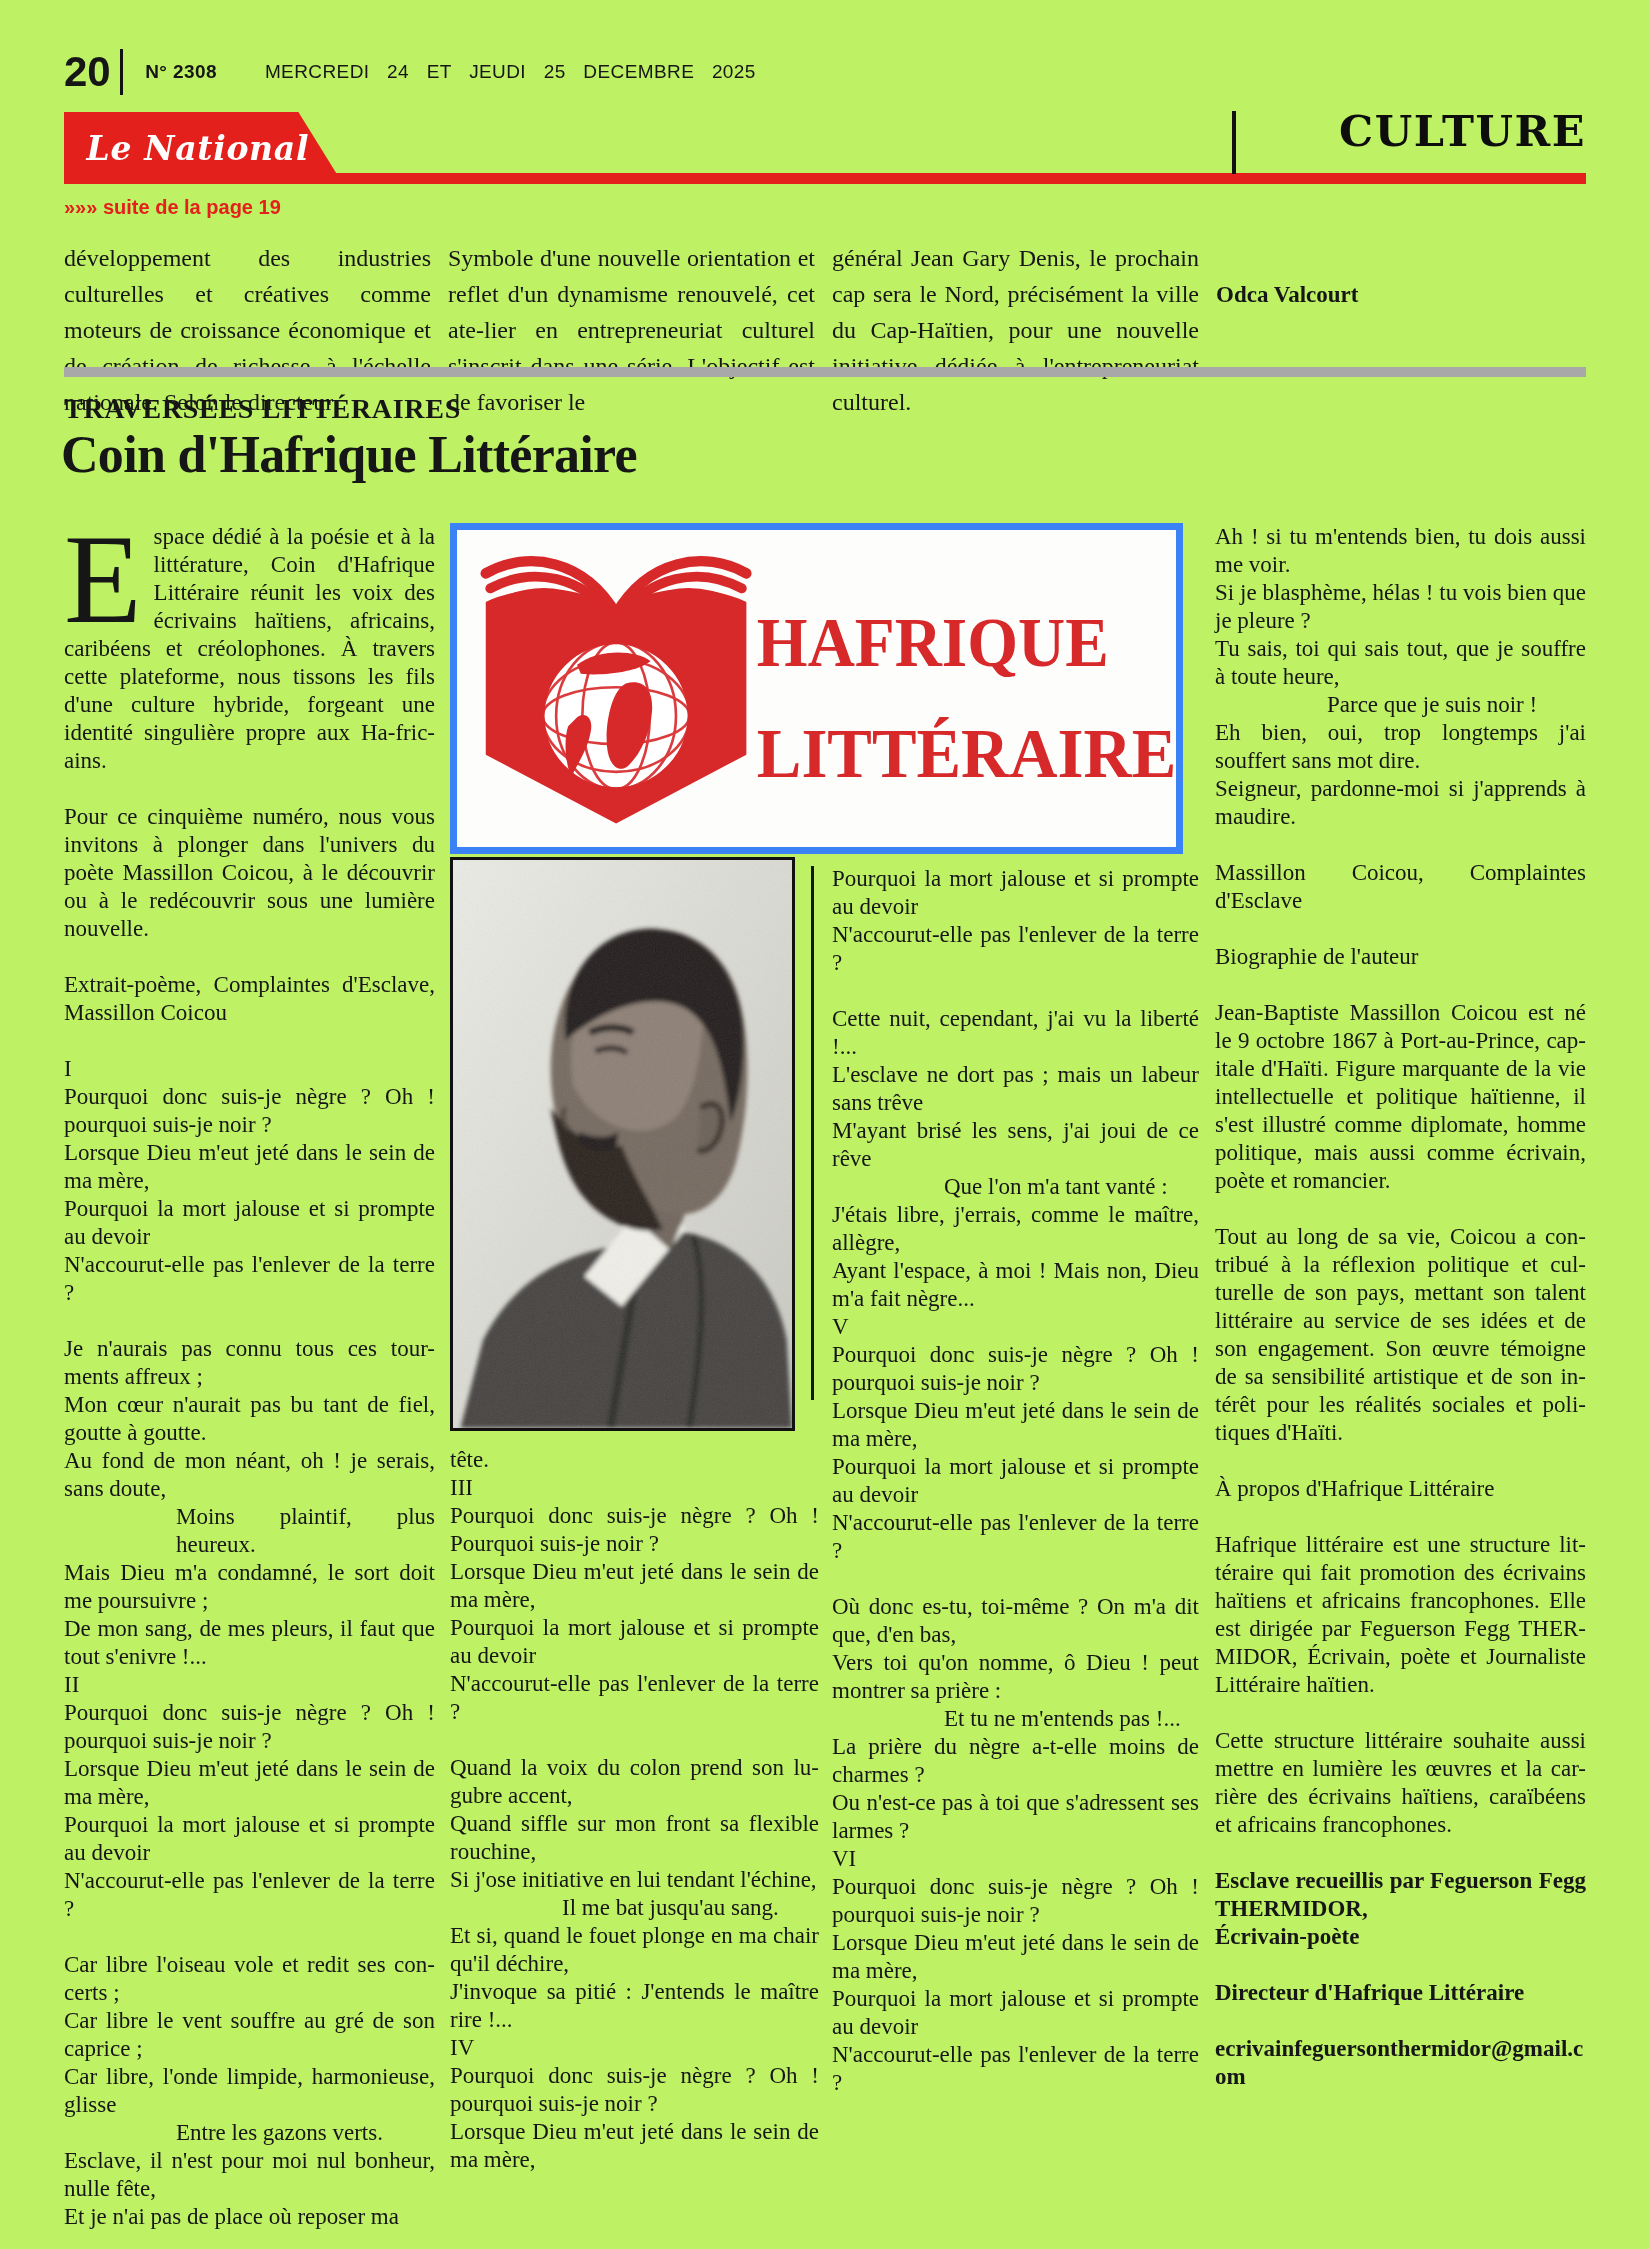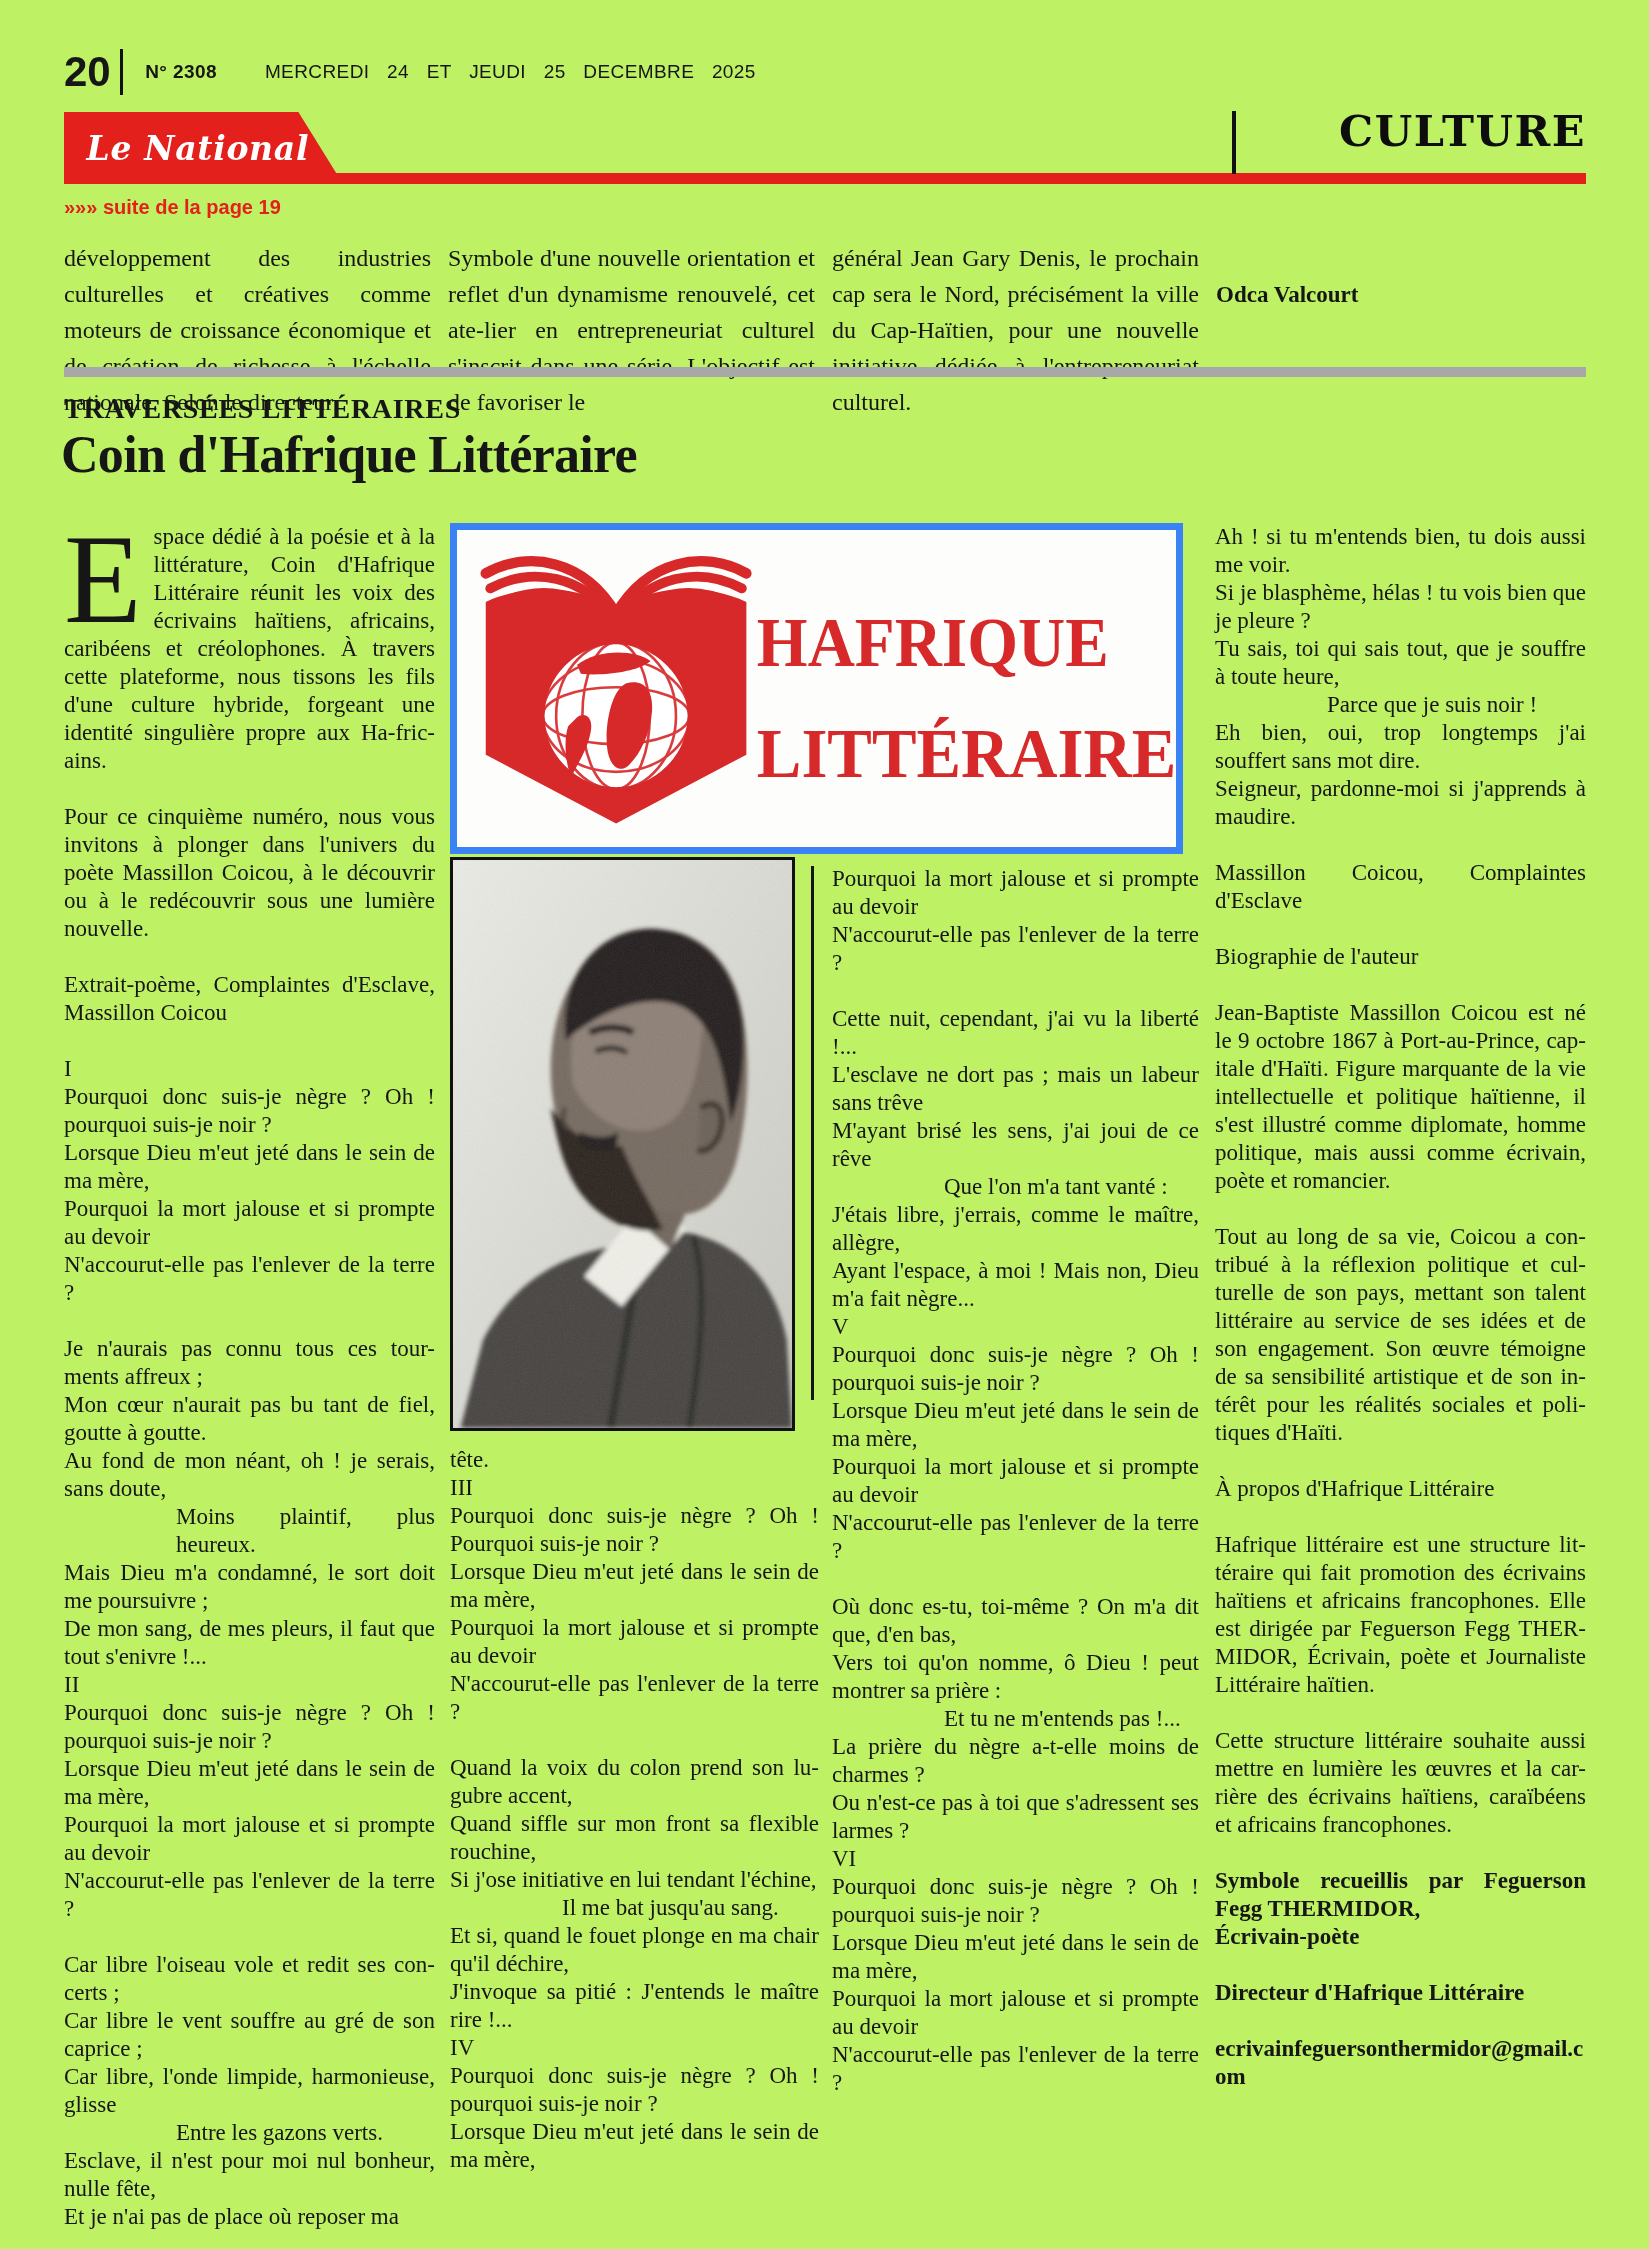--- a/index.html
+++ b/index.html
@@ -249,21 +249,21 @@
       <div class="para">Jean-Baptiste Massillon Coicou est né le 9 octobre 1867 à Port-au-Prince, cap-itale d'Haïti. Figure marquante de la vie intellectuelle et politique haïtienne, il s'est illustré comme diplomate, homme politique, mais aussi comme écrivain, poète et romancier.</div>
       <div class="gap"></div>
       <div class="para">Tout au long de sa vie, Coicou a con-tribué à la réflexion politique et cul-turelle de son pays, mettant son talent littéraire au service de ses idées et de son engagement. Son œuvre témoigne de sa sensibilité artistique et de son in-térêt pour les réalités sociales et poli-tiques d'Haïti.</div>
       <div class="gap"></div>
       <div class="line line">À propos d'Hafrique Littéraire</div>
       <div class="gap"></div>
       <div class="para">Hafrique littéraire est une structure lit-téraire qui fait promotion des écrivains haïtiens et africains francophones. Elle est dirigée par Feguerson Fegg THER-MIDOR, Écrivain, poète et Journaliste Littéraire haïtien.</div>
       <div class="gap"></div>
       <div class="para">Cette structure littéraire souhaite aussi mettre en lumière les œuvres et la car-rière des écrivains haïtiens, caraïbéens et africains francophones.</div>
       <div class="gap"></div>
-      <div class="line bold">Symbole recueillis par Feguerson Fegg THERMIDOR,</div>
+      <div class="line bold">Esclave recueillis par Feguerson Fegg THERMIDOR,</div>
       <div class="line bold">Écrivain-poète</div>
       <div class="gap"></div>
       <div class="line bold">Directeur d'Hafrique Littéraire</div>
       <div class="gap"></div>
       <div class="line email">ecrivainfeguersonthermidor@gmail.com</div>
     </div>
 
 </div>
 
 

